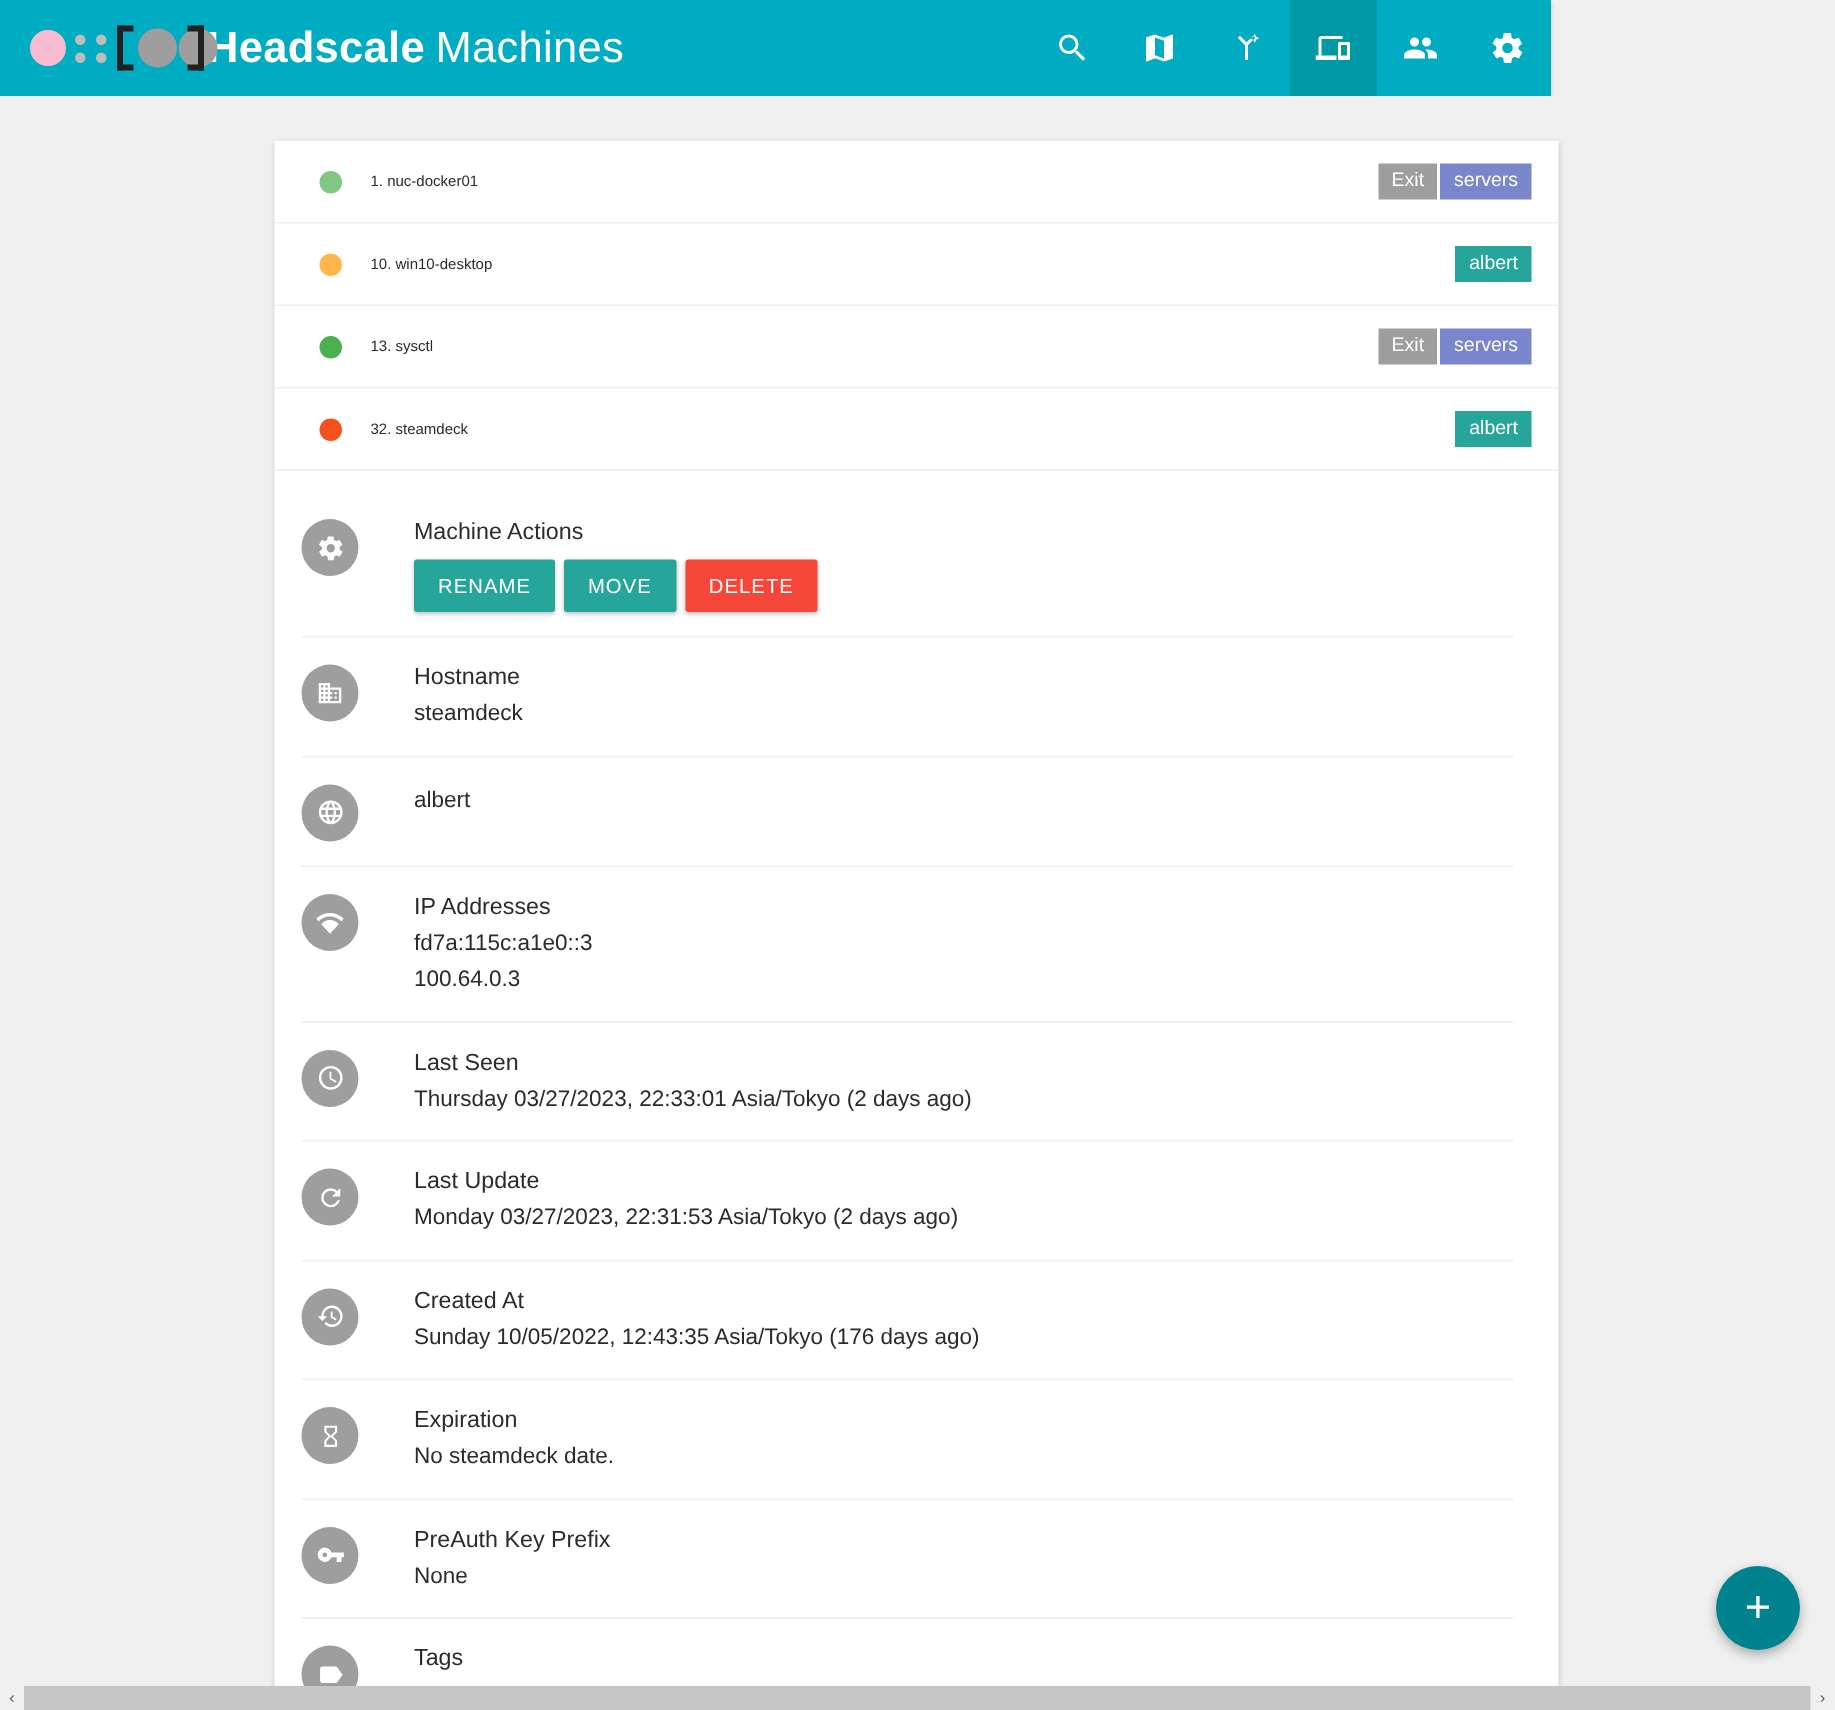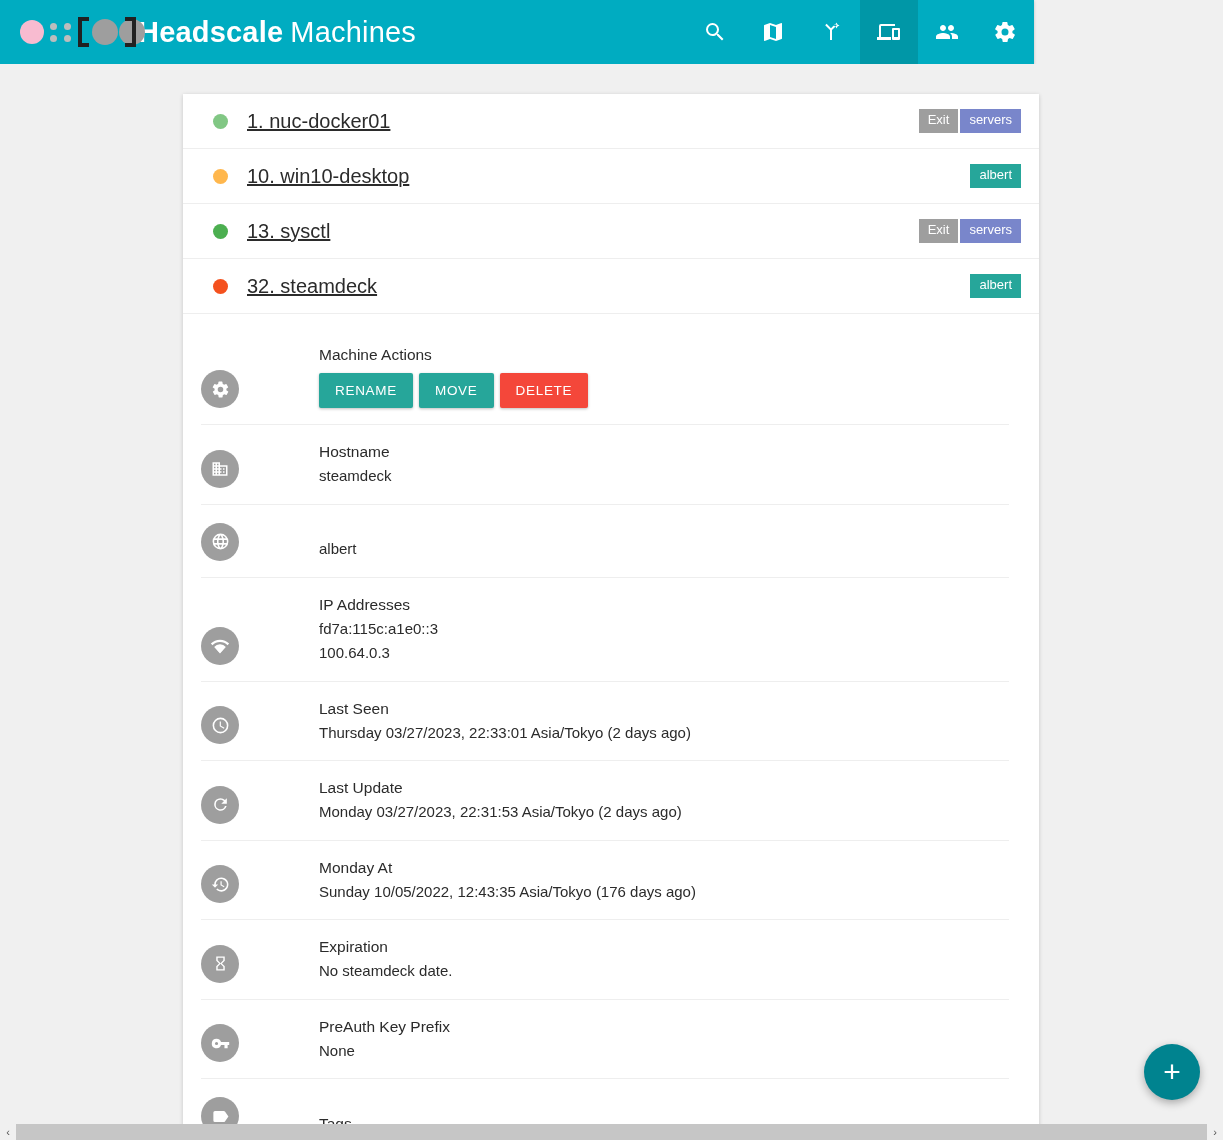--- a/index.html
+++ b/index.html
@@ -76,36 +76,35 @@
   }
 
   
   .mrow {
     display: flex; align-items: center;
     height: 55px; padding: 0 18px 0 30px;
     border-bottom: 1px solid #eeeeee;
     cursor: pointer;
   }
   .dot { width: 15px; height: 15px; border-radius: 50%; flex: 0 0 15px; }
-  .mname { margin-left: 19px; font-size: 20px; color: #2b2b2b; text-decoration: underline; }
+  .mname { margin-left: 19px; font-size: 10px; color: #2b2b2b; }
   .badges { margin-left: auto; display: flex; }
   .badge {
     color: #fff; font-size: 13px; padding: 3px 9px 4px;
     display: inline-block; line-height: 1.25;
   }
   .badge + .badge { margin-left: 2px; }
 
   
   .detail { padding: 14px 30px 14px 18px; }
   .drow {
-    display: flex; align-items: flex-end;
+    display: flex; align-items: flex-start;
     padding: 16px 0 16px 0;
     border-bottom: 1px solid #eeeeee;
     min-height: 50px;
-    gap: 43px;
   }
   .drow:last-child { border-bottom: none; }
   .davatar {
     width: 38px; height: 38px; border-radius: 50%;
     background: #9e9e9e; flex: 0 0 38px;
     display: flex; align-items: center; justify-content: center;
     margin-top: 2px;
   }
   .davatar svg { fill: #ffffff; }
   .dbody { margin-left: 37px; flex: 1 1 auto; min-width: 0; }
@@ -321,21 +320,21 @@
         </div>
       </div>
 
       <div class="drow">
         <div class="davatar">
           <svg width="19" height="19" viewBox="0 0 24 24">
               <path d="M13 3a9 9 0 0 0-9 9H1l3.9 3.9.07.14L9 12H6a7 7 0 1 1 2.05 4.94l-1.42 1.43A9 9 0 1 0 13 3m-1 5v5l4.28 2.54.72-1.21-3.5-2.08V8z"></path>
             </svg>
         </div>
         <div class="dbody">
-          <div class="dlabel">Monday At</div>
+          <div class="dlabel">Created At</div>
           <div class="dvalue">Sunday 10/05/2022, 12:43:35 Asia/Tokyo (176 days ago)</div>
         </div>
       </div>
 
       <div class="drow">
         <div class="davatar">
           <svg width="17" height="17" viewBox="0 0 24 24">
               <path d="M6 2v6h.01L6 8.01 10 12l-4 4 .01.01H6V22h12v-5.99h-.01L18 16l-4-4 4-3.99-.01-.01H18V2zm10 14.5V20H8v-3.5l4-4zm-4-5l-4-4V4h8v3.5z"></path>
             </svg>
         </div>

